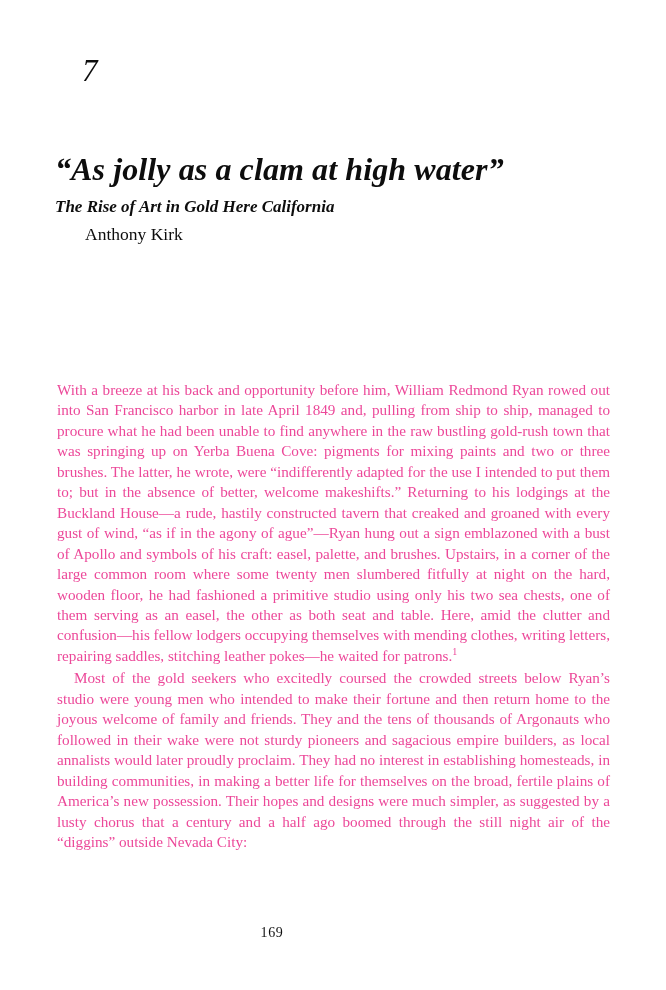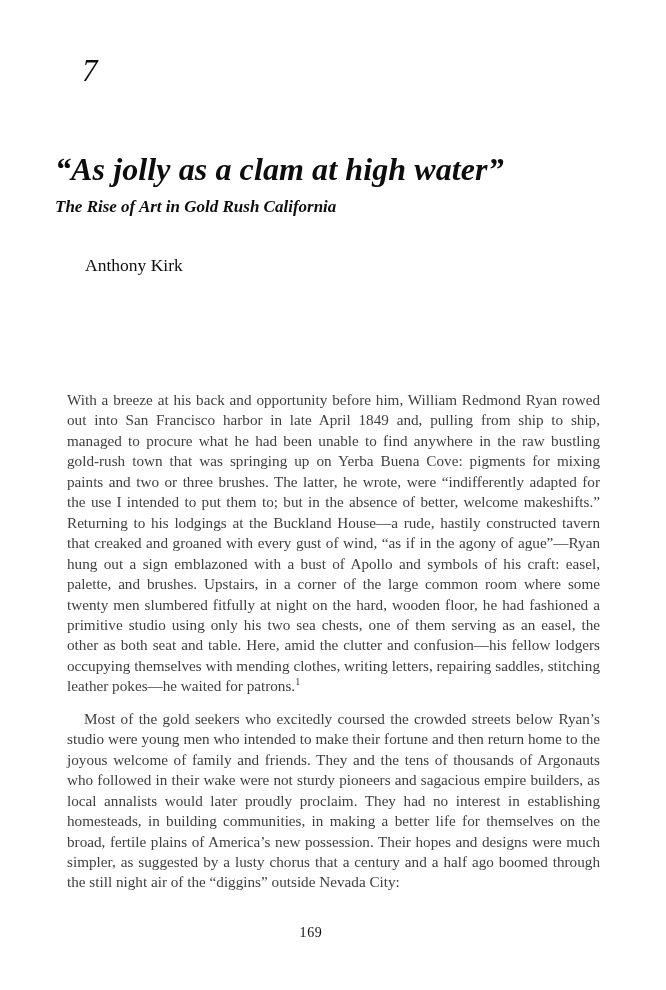--- a/index.html
+++ b/index.html
@@ -55,38 +55,37 @@
 
   .chapter-author {
     position: absolute;
     left: 85px;
     top: 224px;
     width: 520px;
     font-size: 17.5px;
     font-style: normal;
     line-height: 1.2;
     color: #0d0d0d;
-    margin-top: 31px;
   }
 
   
   .body-text {
     position: absolute;
     left: 55px;
     top: 378px;
     width: 557px;
   }
 
   .body-paragraph {
-    margin: 12px;
+    margin: 2px;
     font-size: 15.2px;
     line-height: 20.45px;
     text-align: justify;
     text-justify: inter-word;
-    color: #404040;
+    color: #ec4899;
     hyphens: none;
   }
   .body-paragraph.indented {
     text-indent: 17px;
   }
 
   .footnote-ref {
     font-size: 0.66em;
     vertical-align: super;
     line-height: 0;
@@ -95,33 +94,32 @@
   
   .folio {
     position: absolute;
     left: 0;
     top: 925px;
     width: 544px;
     text-align: center;
     font-size: 14px;
     letter-spacing: 0.6px;
     color: #111111;
-    margin-left: 39px;
   }
 </style>
 </head>
 <body>
 
 <div class="page">
 
   <div class="chapter-number">7</div>
 
   <h1 class="chapter-title">“As jolly as a clam at high water”</h1>
 
-  <h2 class="chapter-subtitle">The Rise of Art in Gold Rush California</h2>
+  <h2 class="chapter-subtitle">The Rise of Art in Gold Here California</h2>
 
   <div class="chapter-author">Anthony Kirk</div>
 
   <div class="body-text">
     <p class="body-paragraph"><span>With a breeze at his back and opportunity before him, William Redmond Ryan rowed out into San Francisco harbor in late April 1849 and, pulling from ship to ship, managed to procure what he had been unable to find anywhere in the raw bustling gold-rush town that was springing up on Yerba Buena Cove: pigments for mixing paints and two or three brushes. The latter, he wrote, were “indifferently adapted for the use I intended to put them to; but in the absence of better, welcome makeshifts.” Returning to his lodgings at the Buckland House—a rude, hastily constructed tavern that creaked and groaned with every gust of wind, “as if in the agony of ague”—Ryan hung out a sign emblazoned with a bust of Apollo and symbols of his craft: easel, palette, and brushes. Upstairs, in a corner of the large common room where some twenty men slumbered fitfully at night on the hard, wooden floor, he had fashioned a primitive studio using only his two sea chests, one of them serving as an easel, the other as both seat and table. Here, amid the clutter and confusion—his fellow lodgers occupying themselves with mending clothes, writing letters, repairing saddles, stitching leather pokes—he waited for patrons.</span><span class="footnote-ref">1</span></p>
 
     <p class="body-paragraph indented">Most of the gold seekers who excitedly coursed the crowded streets below Ryan’s studio were young men who intended to make their fortune and then return home to the joyous welcome of family and friends. They and the tens of thousands of Argonauts who followed in their wake were not sturdy pioneers and sagacious empire builders, as local annalists would later proudly proclaim. They had no interest in establishing homesteads, in building communities, in making a better life for themselves on the broad, fertile plains of America’s new possession. Their hopes and designs were much simpler, as suggested by a lusty chorus that a century and a half ago boomed through the still night air of the “diggins” outside Nevada City:</p>
   </div>
 
   <div class="folio">169</div>

